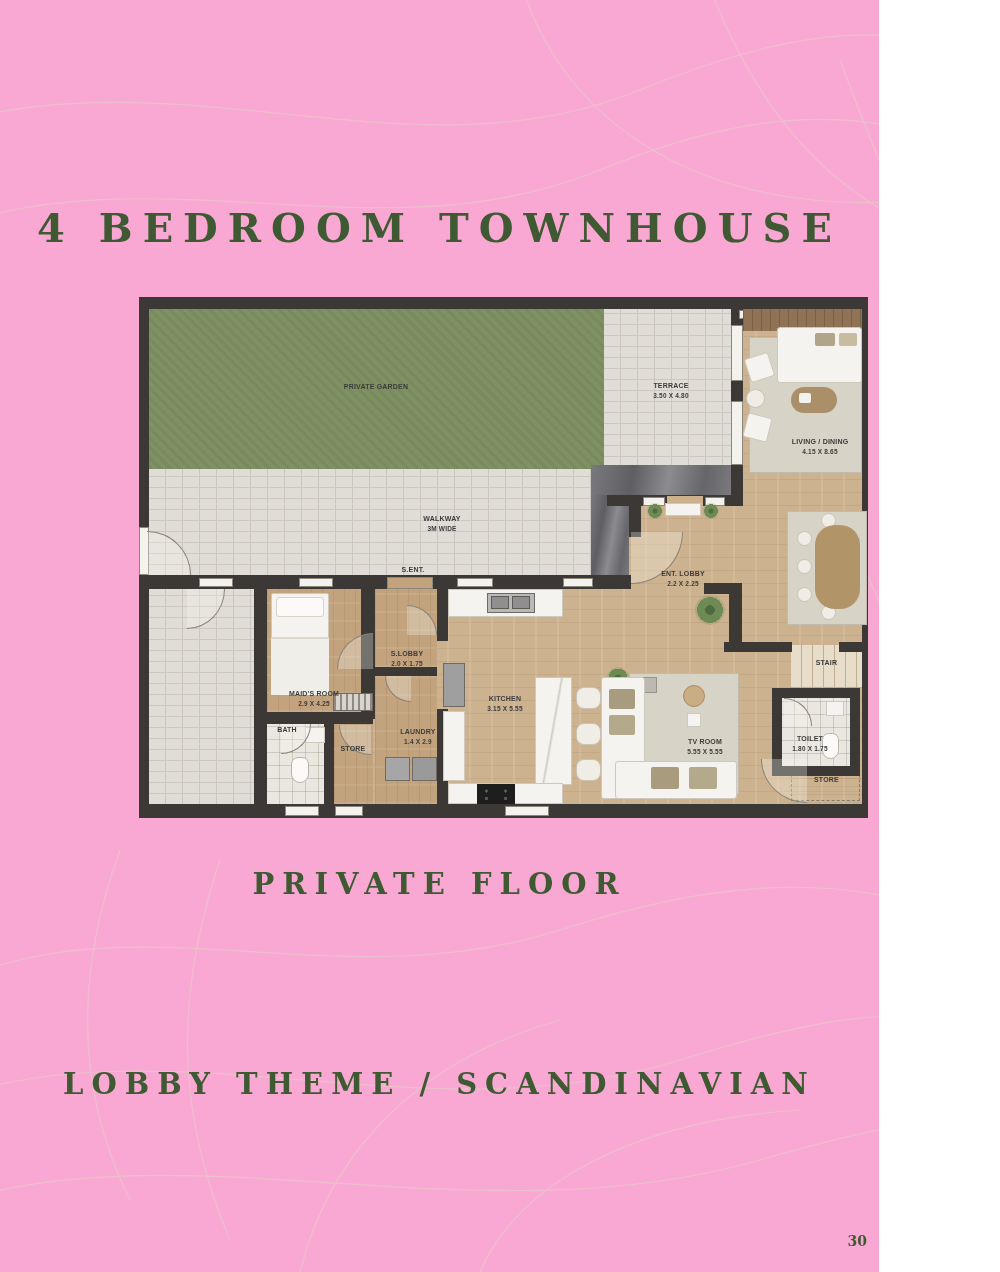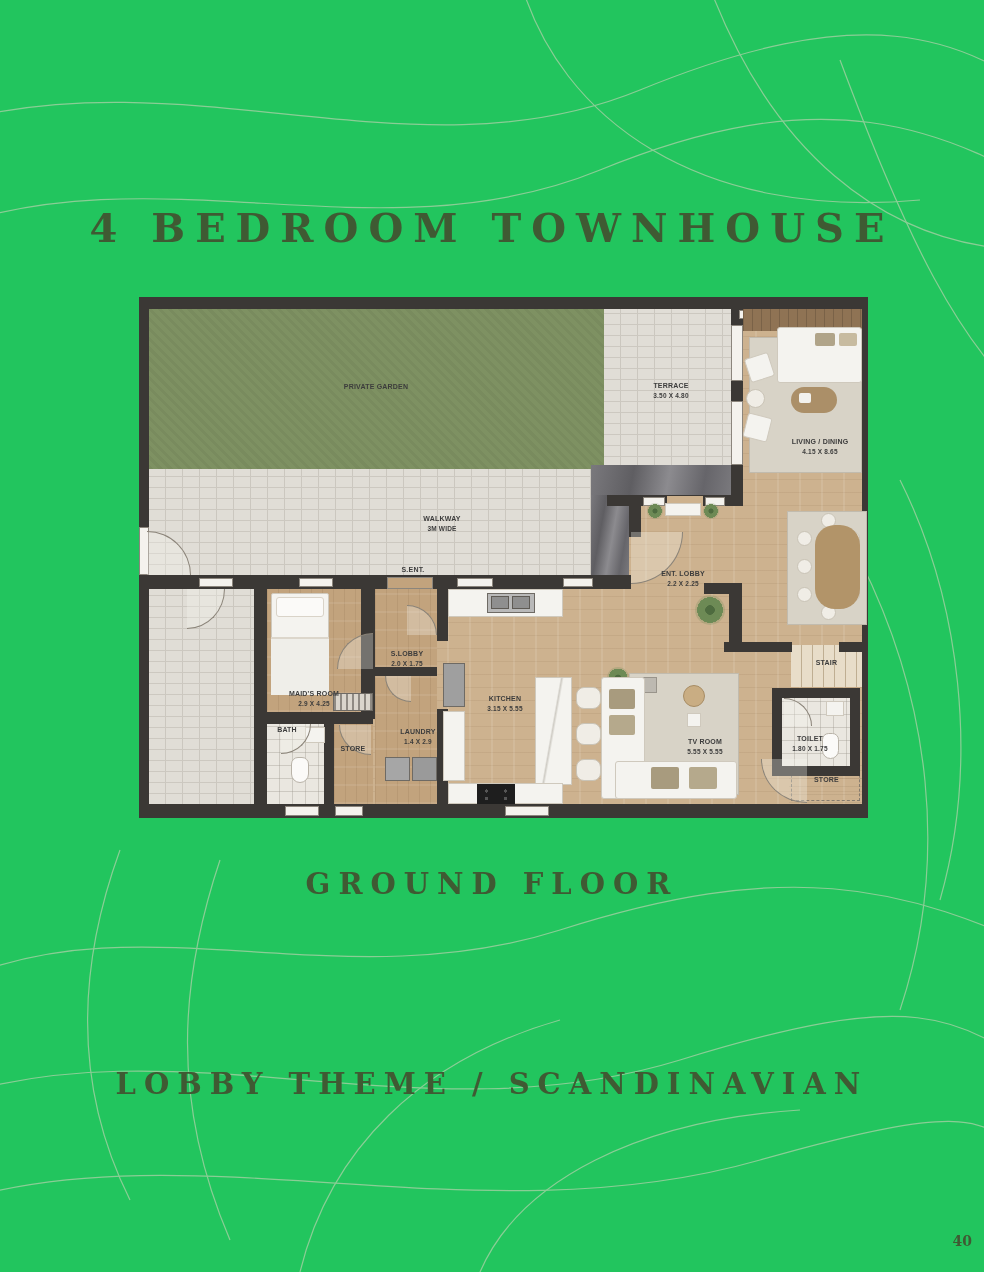--- a/index.html
+++ b/index.html
@@ -1,16 +1,16 @@
 <!DOCTYPE html>
 <html><head>
 <meta charset="utf-8">
 <style>
   html,body{margin:0;padding:0}
-  #page{position:relative;width:984px;height:1272px;background:#22c55e;overflow:hidden;
+  #page{position:relative;width:879px;height:1272px;background:#f9a8d4;overflow:hidden;
         font-family:"Liberation Sans",sans-serif}
   .abs{position:absolute}
   
   .main-title{position:absolute;top:204px;left:0;width:100%;margin:0;text-align:center;
     font:700 40px "DejaVu Serif",serif;color:#3F5A33;letter-spacing:10px}
   .caption{position:absolute;left:0;width:100%;text-align:center;
     font:700 29px "DejaVu Serif",serif;color:#3F5A33;letter-spacing:8px}
   .pagenum{position:absolute;right:12px;top:1233px;font:700 14px "DejaVu Serif",serif;color:#3F5A33}
   
   #plan{position:absolute;left:139px;top:297px;width:729px;height:521px;
@@ -59,23 +59,23 @@
       <path d="M-60,1100 C180,1020 420,1140 680,1060 S 960,1020 1080,1100"></path>
       <path d="M-40,1200 C200,1130 480,1240 760,1160 S 980,1140 1060,1200"></path>
       <path d="M120,850 C80,960 70,1080 130,1200"></path>
       <path d="M220,860 C180,980 170,1100 230,1240"></path>
       <path d="M300,1272 C330,1150 420,1060 560,1020"></path>
       <path d="M480,1272 C520,1180 640,1120 800,1110"></path>
     </g>
   </svg>
 
   <h1 class="main-title">4 BEDROOM TOWNHOUSE</h1>
-  <div class="caption" style="top:867px">GROUND FLOOR</div>
+  <div class="caption" style="top:867px">PRIVATE FLOOR</div>
   <div class="caption" style="top:1067px">LOBBY THEME / SCANDINAVIAN</div>
-  <div class="pagenum">40</div>
+  <div class="pagenum">30</div>
 
   <div id="plan">
 
     <div class="abs" style="left:10px;top:10px;width:455px;height:162px;background:#7E9162;
                 background-image:repeating-linear-gradient(45deg,rgba(0,0,0,.045) 0 3px,transparent 3px 7px)"></div>
     <div class="abs paving" style="left:465px;top:10px;width:127px;height:160px"></div>
     <div class="abs paving" style="left:10px;top:172px;width:455px;height:106px"></div>
     <div class="abs marble" style="left:452px;top:168px;width:140px;height:30px"></div>
     <div class="abs marble" style="left:452px;top:198px;width:38px;height:82px"></div>
     <div class="abs paving" style="left:10px;top:292px;width:105px;height:215px"></div>

